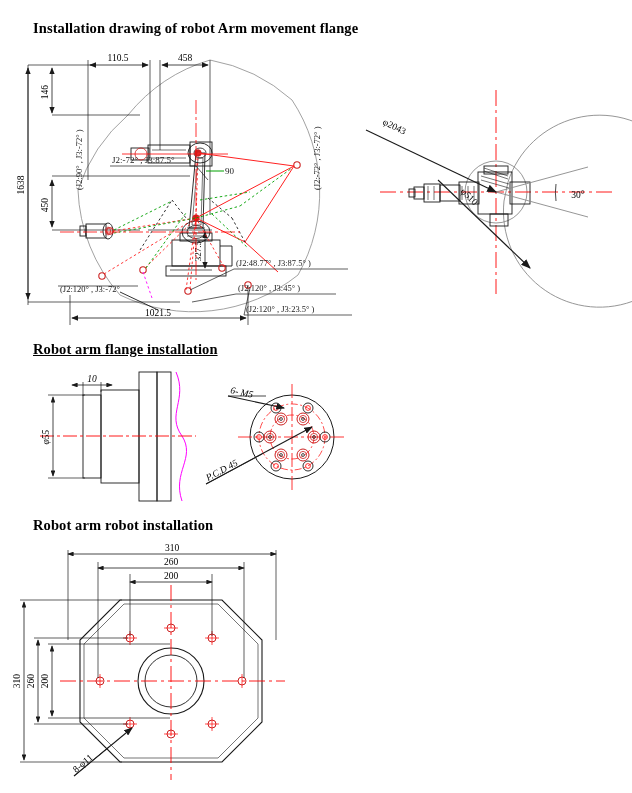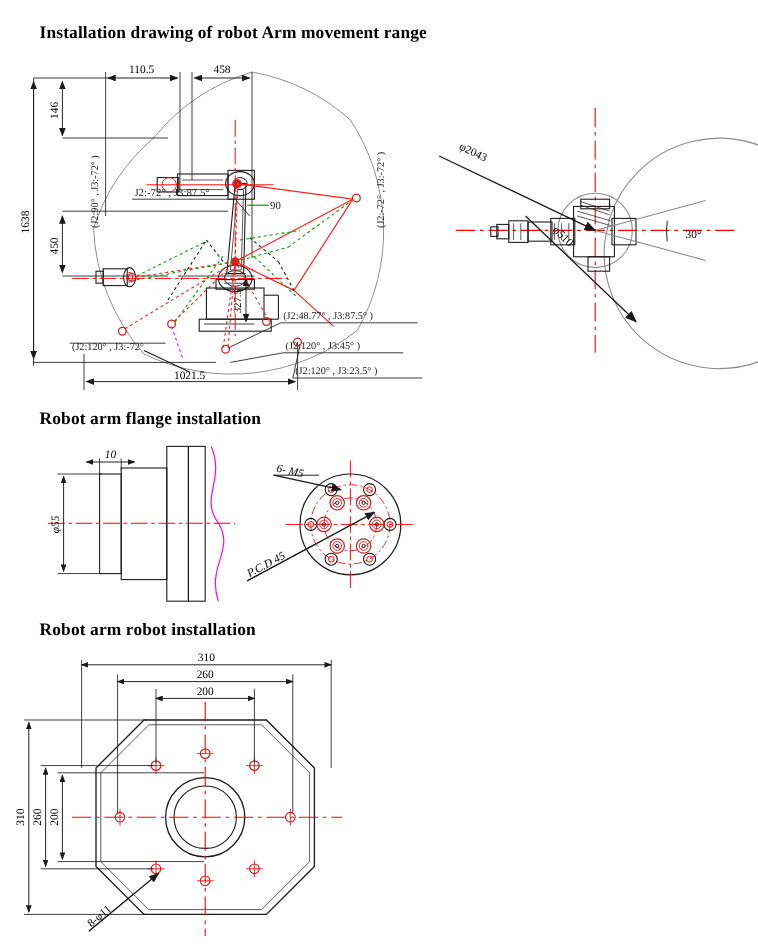--- a/index.html
+++ b/index.html
@@ -5,21 +5,21 @@
   html,body{margin:0;padding:0;background:#fff;}
   body{width:632px;height:793px;position:relative;font-family:"Liberation Serif",serif;color:#000;overflow:hidden;}
   .section-title{position:absolute;font-weight:bold;font-size:14.5px;font-family:"Liberation Serif",serif;letter-spacing:.1px;white-space:nowrap;}
   .fig{position:absolute;}
   svg{display:block;overflow:visible;}
   text{font-family:"Liberation Serif",serif;}
 </style>
 </head>
 <body>
 
-<div class="section-title" style="left:33px;top:20px;">Installation drawing of robot Arm movement range</div>
+<div class="section-title" style="left:33px;top:20px;">Installation drawing of robot Arm movement flange</div>
 
 <div class="fig" style="left:0px;top:40px;width:632px;height:295px;">
 <svg width="632" height="295" viewBox="0 0 632 295">
   <defs>
     <marker id="ar" markerWidth="9" markerHeight="7" refX="8" refY="3.5" orient="auto">
           <polygon points="0 0, 9 3.5, 0 7" fill="#1a1a1a"></polygon>
         </marker>
     <marker id="arL" markerWidth="9" markerHeight="7" refX="1" refY="3.5" orient="auto">
           <polygon points="9 0, 0 3.5, 9 7" fill="#1a1a1a"></polygon>
         </marker>
@@ -225,21 +225,21 @@
     <text x="578" y="158" font-size="9.5" text-anchor="middle">30°</text>
 
     <line x1="366" y1="90" x2="496" y2="152" stroke="#1a1a1a" stroke-width="1.1" marker-end="url(#ar)"></line>
     <line x1="438" y1="140" x2="530" y2="228" stroke="#1a1a1a" stroke-width="1.1" marker-end="url(#ar)"></line>
     <text x="382" y="84" font-size="9.5" transform="rotate(26 382 84)">φ2043</text>
     <text x="460" y="152" font-size="9.5" transform="rotate(44 460 152)">φ510</text>
   </g>
 </svg>
 </div>
 
-<div class="section-title" style="left:33px;top:341px;">Robot arm flange installation</div>
+<div class="section-title" style="left:33px;top:341px;text-decoration:underline;">Robot arm flange installation</div>
 
 <div class="fig" style="left:0px;top:362px;width:400px;height:148px;font-style:italic;">
 <svg width="400" height="148" viewBox="0 0 400 148">
   <defs>
     <marker id="ar2" markerWidth="8" markerHeight="6" refX="7" refY="3" orient="auto">
           <polygon points="0 0, 8 3, 0 6" fill="#1a1a1a"></polygon>
         </marker>
     <marker id="ar2L" markerWidth="8" markerHeight="6" refX="1" refY="3" orient="auto">
           <polygon points="8 0, 0 3, 8 6" fill="#1a1a1a"></polygon>
         </marker>

